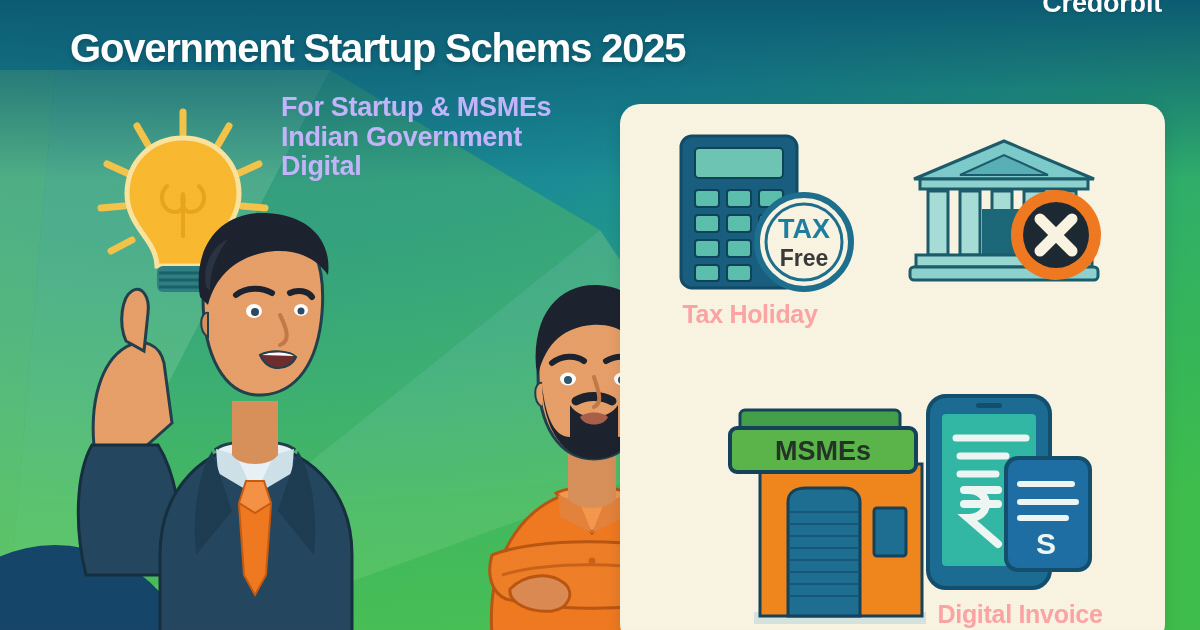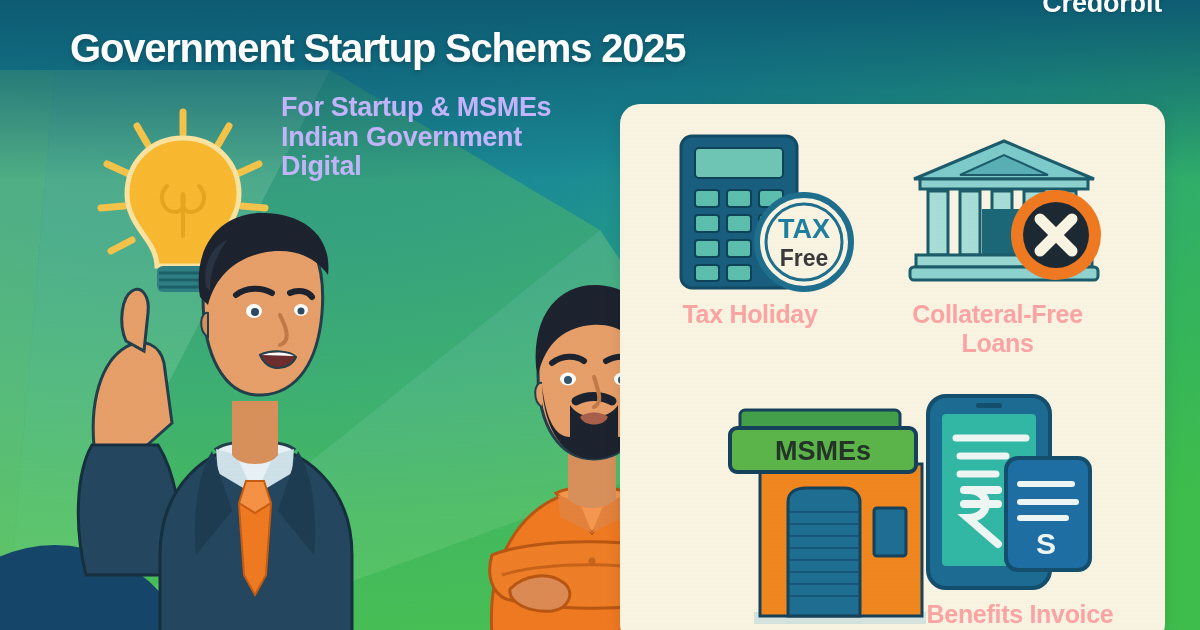--- a/index.html
+++ b/index.html
@@ -276,22 +276,21 @@
     <rect x="86" y="66" width="84" height="112" rx="12" fill="#1f6fa5" stroke="#14506e" stroke-width="4"></rect>
     <g stroke="#eef7f3" stroke-width="6" stroke-linecap="round">
       <line x1="100" y1="92" x2="152" y2="92"></line>
       <line x1="100" y1="110" x2="156" y2="110"></line>
       <line x1="100" y1="126" x2="146" y2="126"></line>
     </g>
     <text x="116" y="162" font-family="Liberation Sans, sans-serif" font-size="30" font-weight="bold" fill="#eef7f3">S</text>
   </svg>
 
   <div class="panel-label lbl-tax">Tax Holiday</div>
-  <div class="panel-label lbl-coll">Collateral-Free Loans</div>
-  <div class="panel-label lbl-inv">Benefits Invoice</div>
+  <div class="panel-label lbl-inv">Digital Invoice</div>
 
   <div class="brand">Credorbit</div>
   <div class="title">Government Startup Schems 2025</div>
   <div class="subtitle">
     <span>For Startup &amp; MSMEs</span>
     <span>Indian Government</span>
     <span>Digital</span>
   </div>
 
   <div class="bg-noise"></div>

